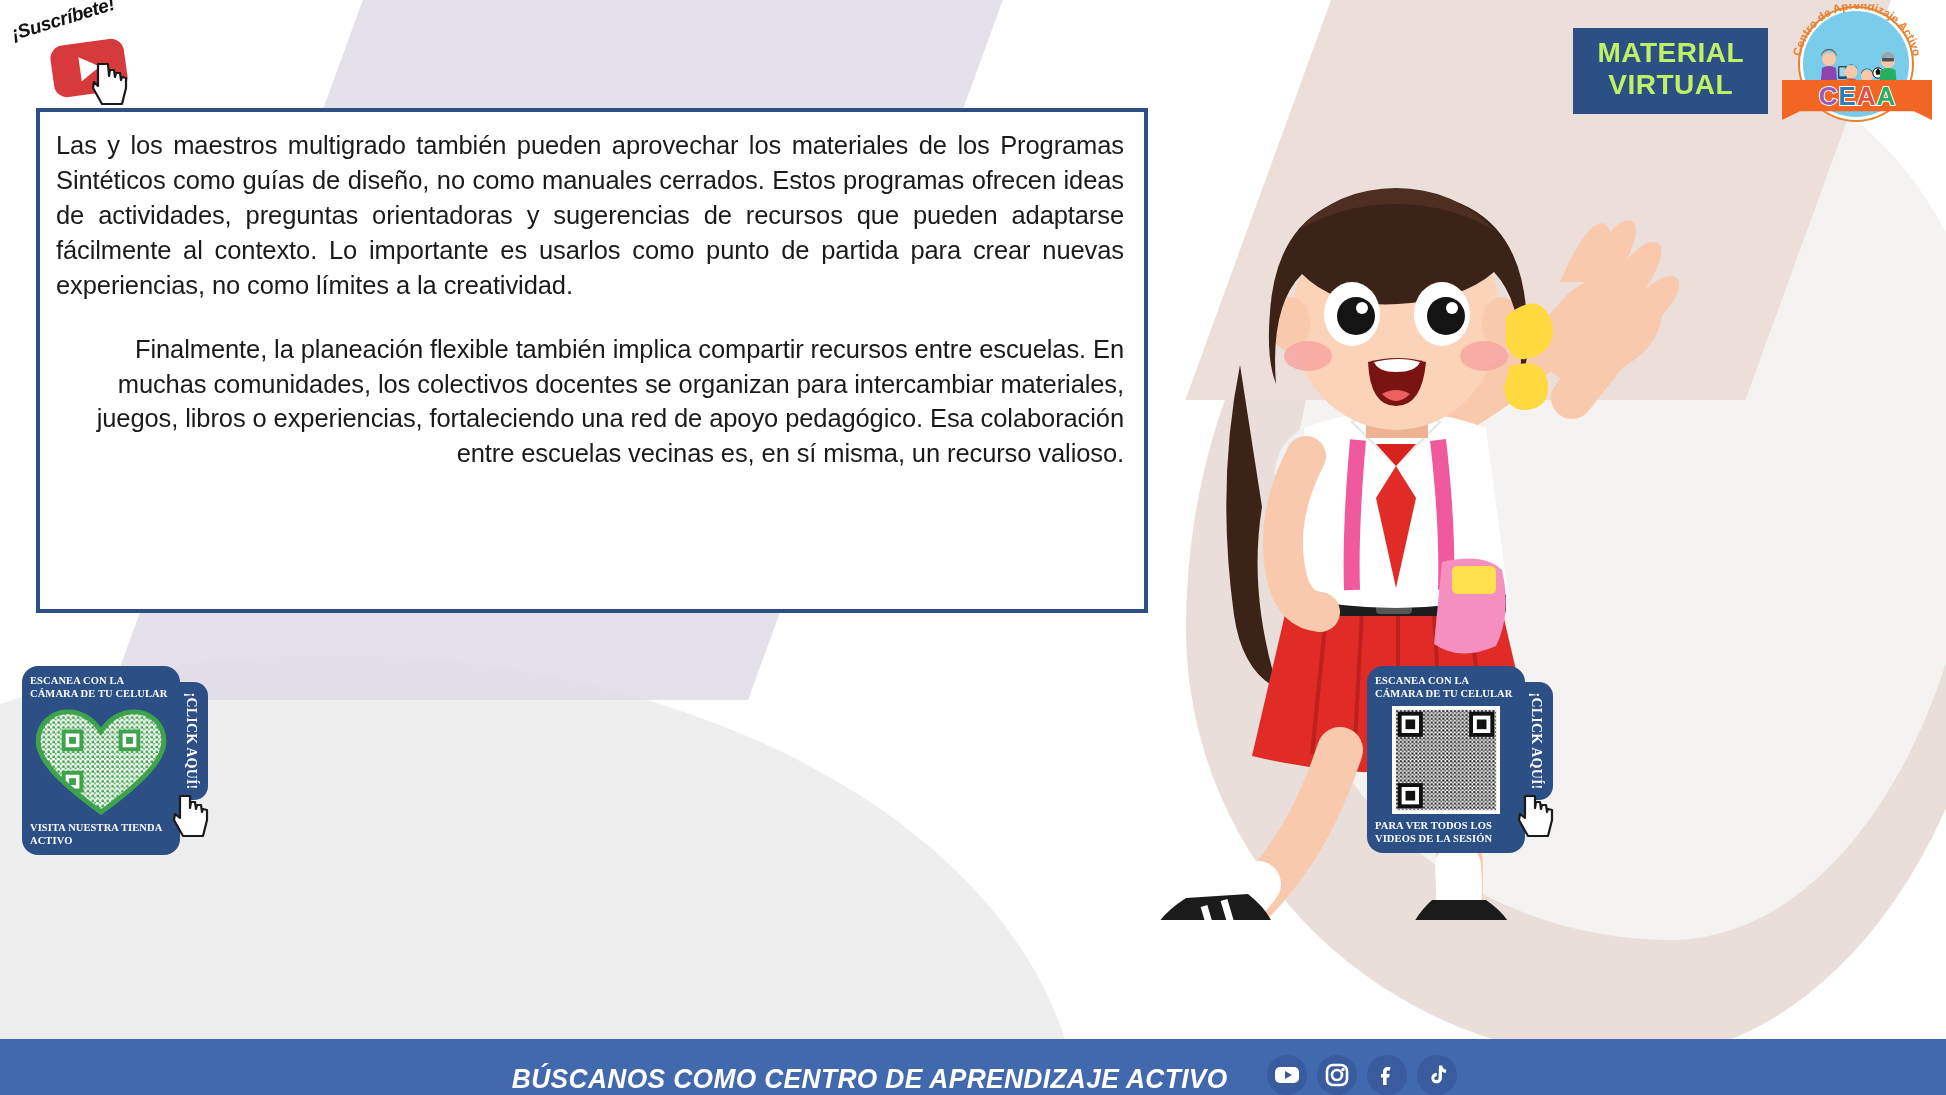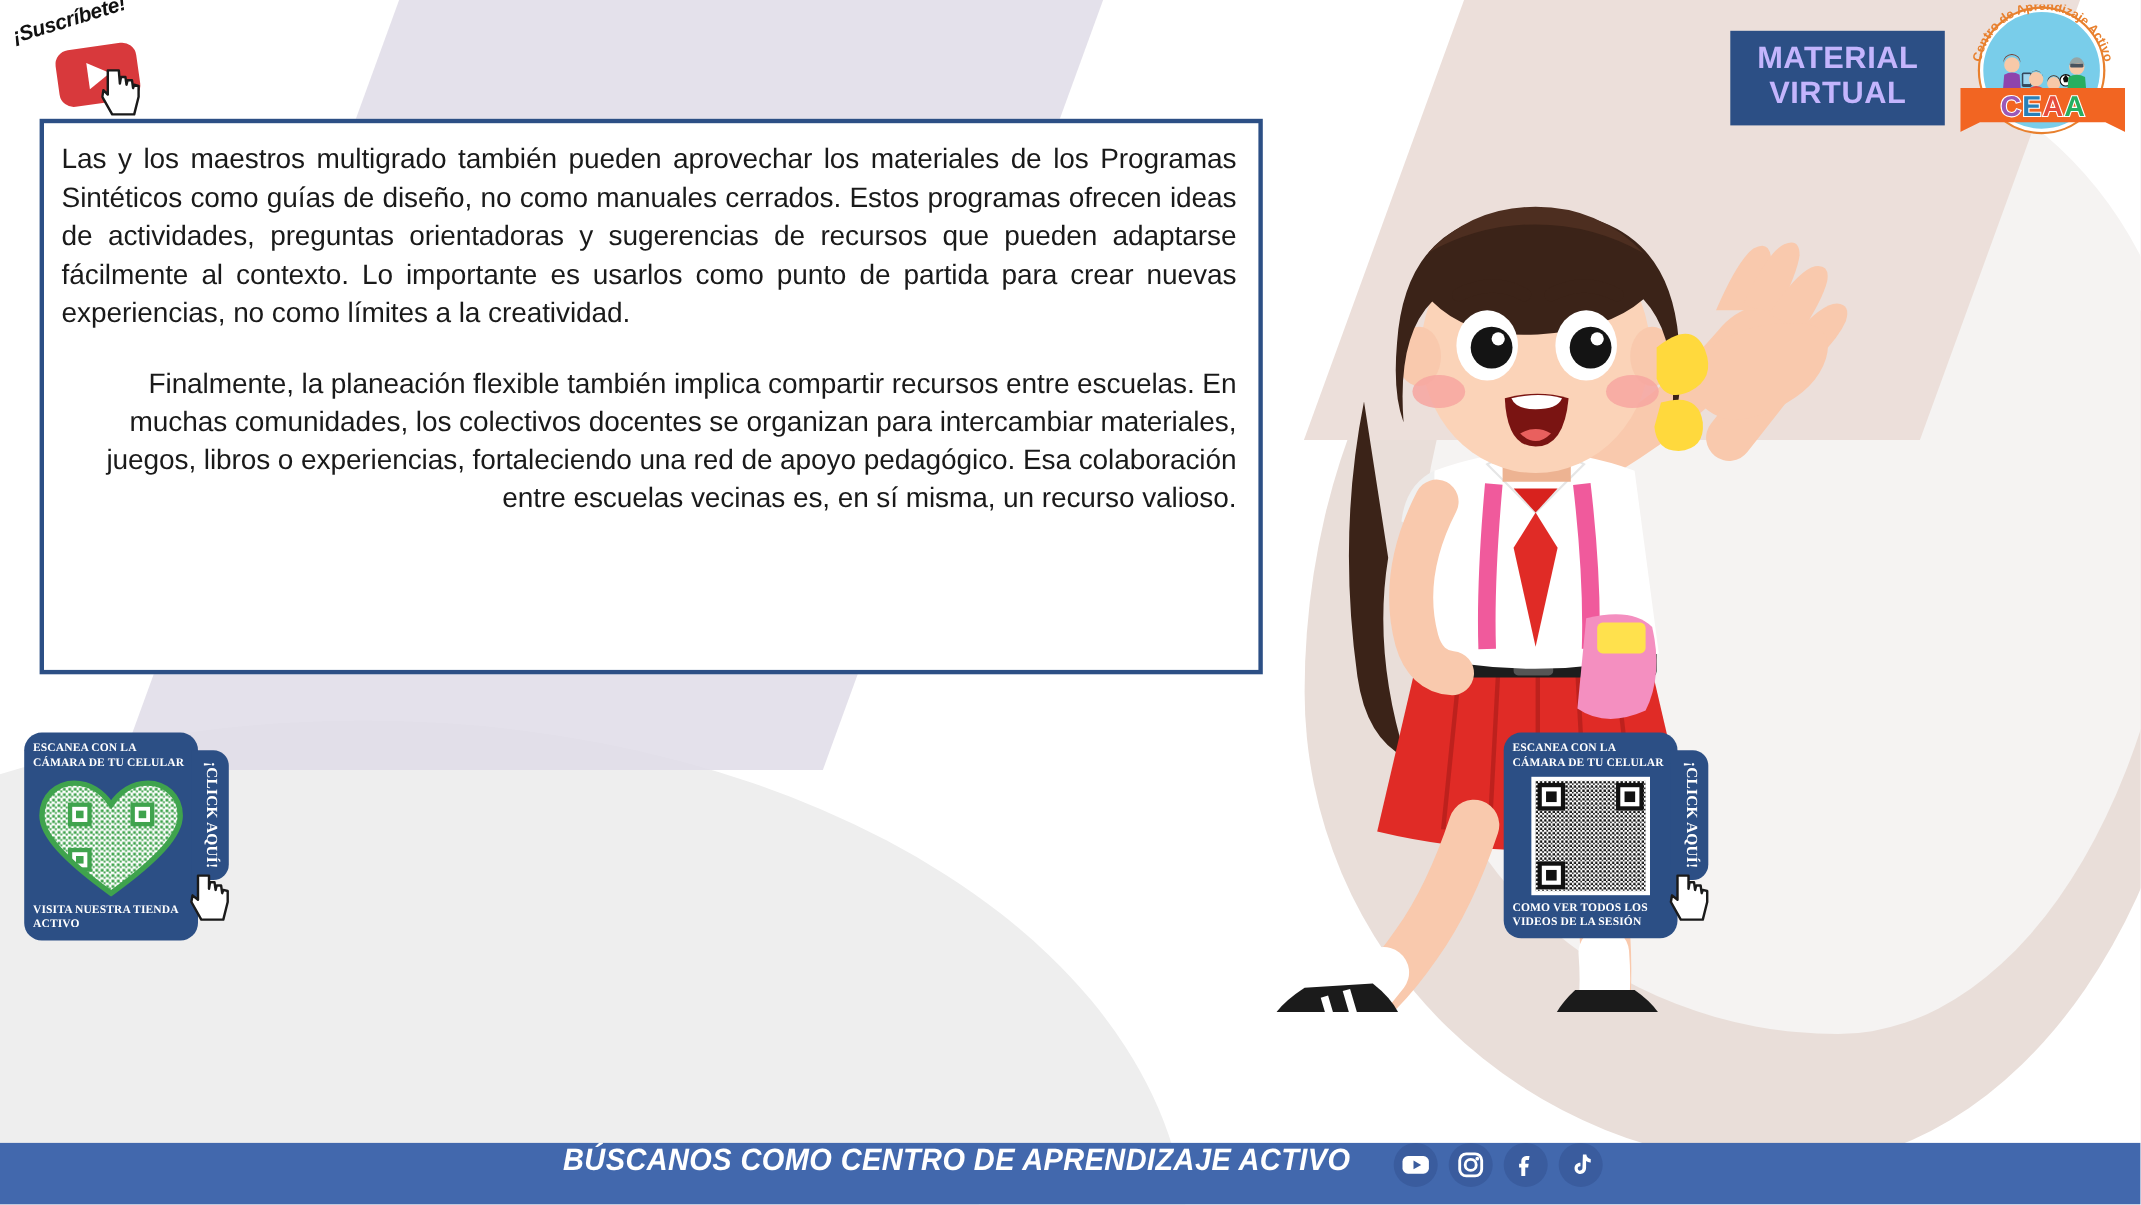--- a/index.html
+++ b/index.html
@@ -73,21 +73,21 @@
     border-color:transparent transparent transparent #fff;
   }
   .cursor-hand{
     position:absolute; left:88px; top:54px;
     width:40px; height:46px; z-index:3;
   }
 
   
   .material-badge{
     position:absolute; right:178px; top:28px; z-index:40;
-    background:#2c4f85; color:#c4b5fd;
+    background:#2c4f85; color:#bef264;
     padding:9px 24px 12px 24px;
     text-align:center; line-height:1.16;
     font-size:28px; font-weight:bold; letter-spacing:.5px;
   }
 
   
   .ceaa-logo{
     position:absolute; right:14px; top:4px; z-index:41;
     width:150px; height:120px;
   }
@@ -169,21 +169,21 @@
     white-space:nowrap;
     transform:rotate(90deg);
     letter-spacing:.2px;
   }
   .click-hand{ position:absolute; left:150px; top:128px; width:40px; height:44px; }
 
   
   .footer{
     position:absolute; left:0; bottom:0; width:1946px; height:56px;
     background:#4268ad; z-index:60;
-    display:flex; align-items:flex-start; justify-content:center; gap:16px;
+    display:flex; align-items:flex-end; justify-content:center; gap:16px;
   }
   .footer-text{
     color:#fff; font-size:28px; font-weight:bold;
     font-style:italic; letter-spacing:.4px;
     transform:scaleX(.94);
   }
   .social{ display:flex; align-items:center; gap:10px; }
   .soc-ic{
     width:40px; height:40px; border-radius:50%;
     background:#3a5c9e;
@@ -402,21 +402,21 @@
         <rect x="10" y="10" width="18" height="18" fill="#fff"></rect>
         <rect x="14" y="14" width="10" height="10"></rect>
       <rect x="80" y="6" width="26" height="26"></rect>
         <rect x="84" y="10" width="18" height="18" fill="#fff"></rect>
         <rect x="88" y="14" width="10" height="10"></rect>
       <rect x="6" y="80" width="26" height="26"></rect>
         <rect x="10" y="84" width="18" height="18" fill="#fff"></rect>
         <rect x="14" y="88" width="10" height="10"></rect>
     </g>
   </svg>
-  <div class="qr-foot">COMO VER TODOS LOS VIDEOS DE LA SESIÓN</div>
+  <div class="qr-foot">PARA VER TODOS LOS VIDEOS DE LA SESIÓN</div>
   <div class="click-tab">
     <span>¡CLICK AQUÍ!</span>
   </div>
   <svg class="click-hand" viewBox="0 0 40 44">
     <path d="M8 2 L8 24 L3 20 L2 26 L11 42 L31 42 L35 26 L35 16 L31 15 L30 18 L29 11 L25 11 L24 15 L23 8 L19 8 L18 14 L18 2 Z" fill="#ffffff" stroke="#1a1a1a" stroke-width="2.2" stroke-linejoin="round"></path>
   </svg>
 </div>
 
 <div class="footer">
   <div class="footer-text">BÚSCANOS COMO CENTRO DE APRENDIZAJE ACTIVO</div>

